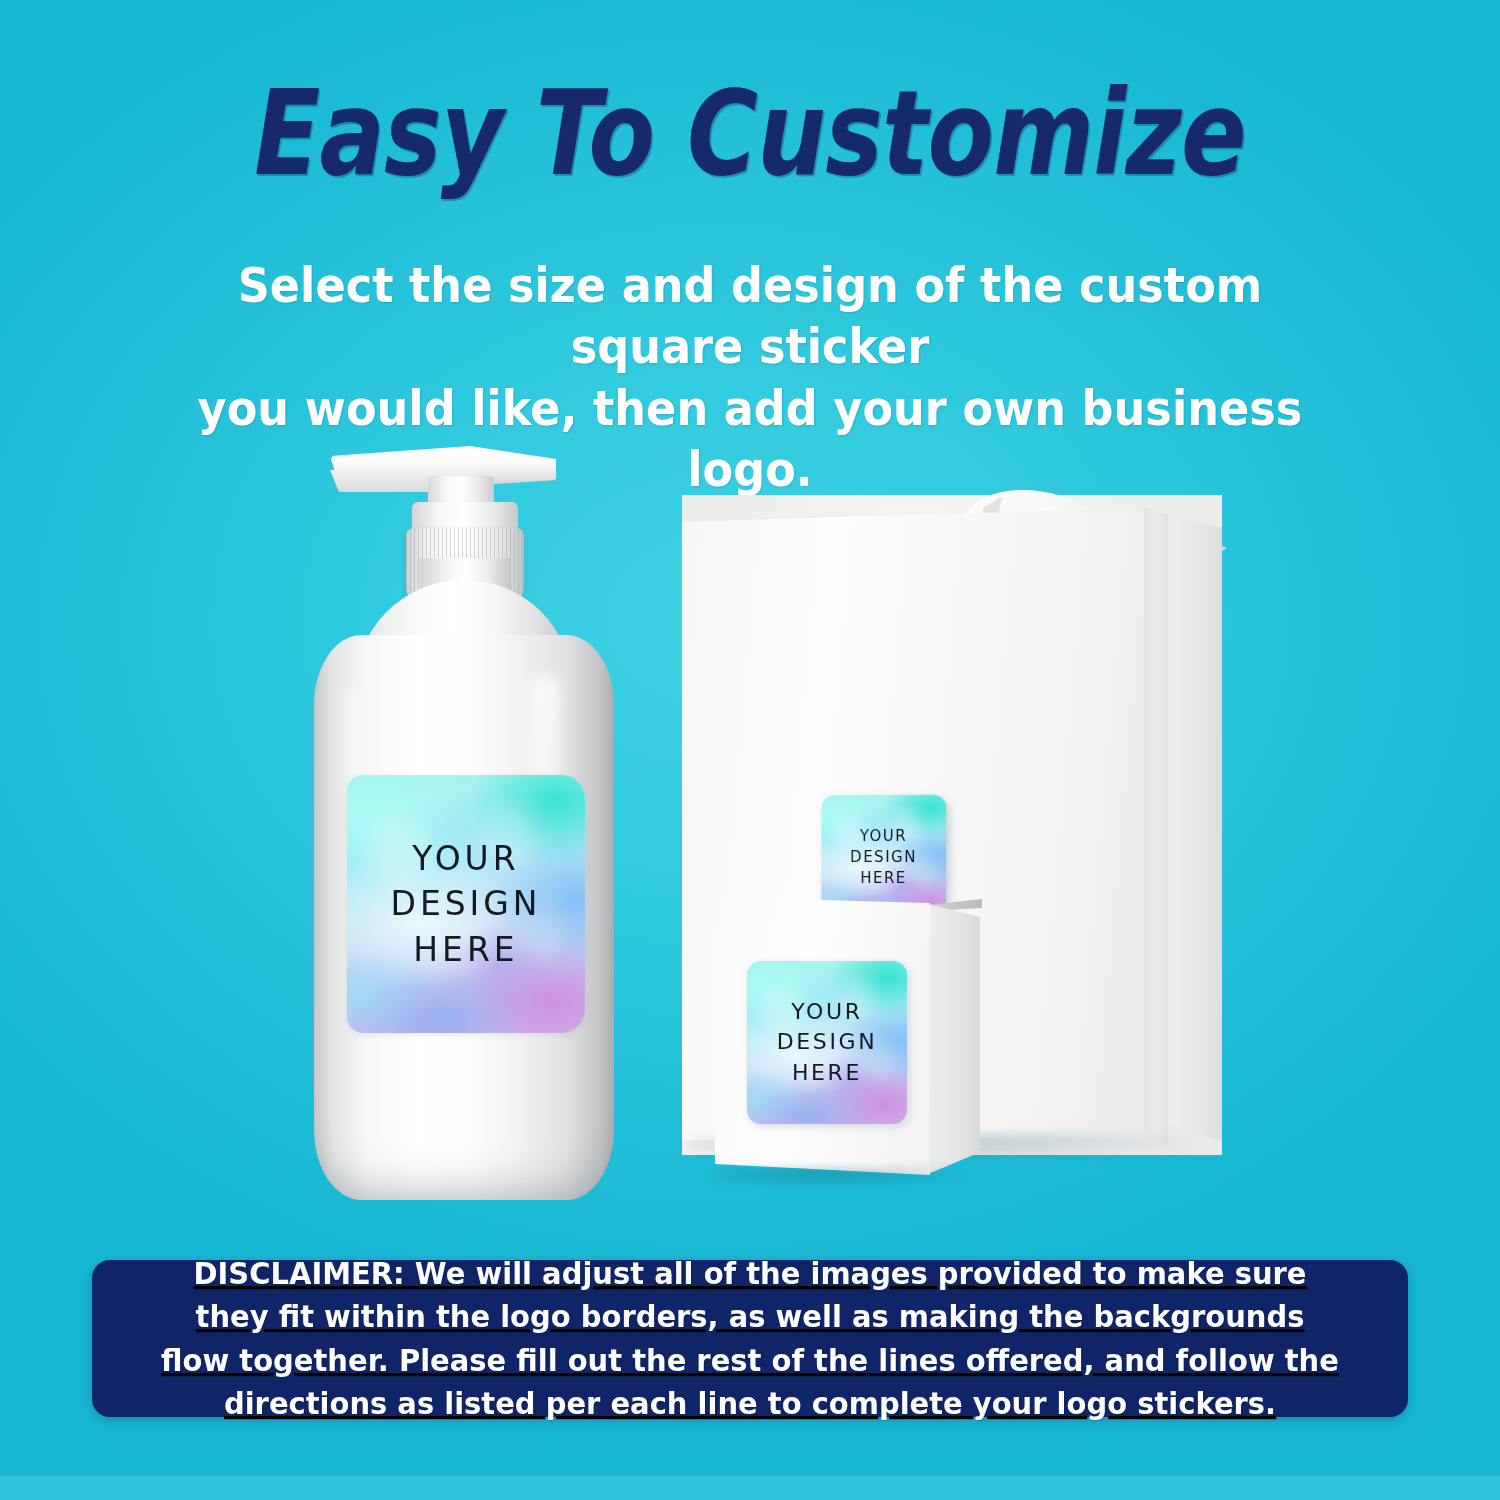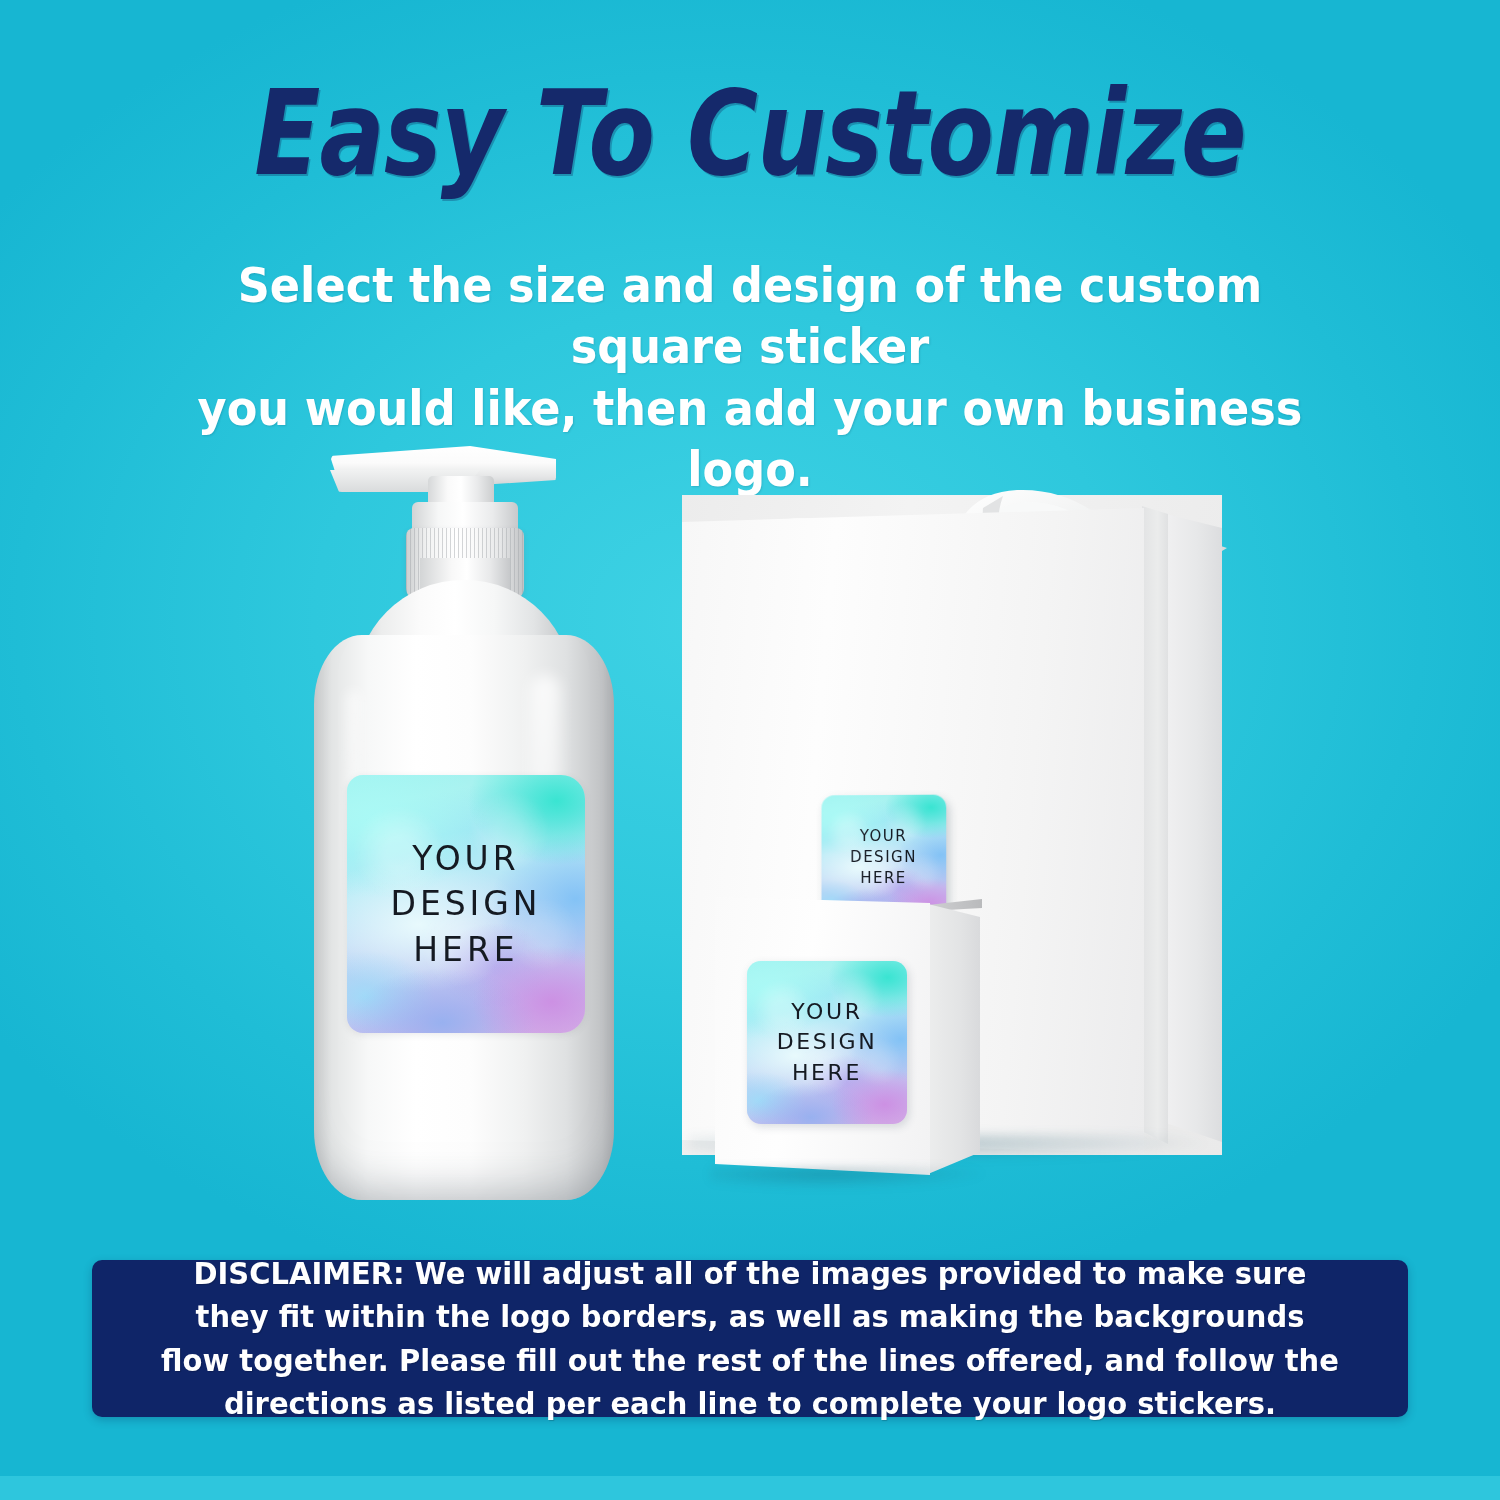--- a/index.html
+++ b/index.html
@@ -228,23 +228,24 @@
     line-height:1.38;
   }
   .label-bottle .wc-text{font-size:33px;}
   .sticker-small .wc-text{font-size:22px;}
   .sticker-gift .wc-text{font-size:15px;letter-spacing:0.10em;}
 
   
   .disclaimer{
     position:absolute;left:92px;top:1260px;width:1316px;height:157px;
     background:#0f2568;
-    border-radius:10px;
+    border-radius:18px;
     display:flex;align-items:center;justify-content:center;
     box-shadow:0 3px 9px rgba(8,30,80,0.25);
+    text-decoration:underline;
   }
   .disclaimer p{
     margin:0;padding:0 34px;
     text-align:center;
     color:#ffffff;
     font-family:"DejaVu Sans", sans-serif;
     font-weight:700;
     font-size:30.5px;line-height:1.42;
     transform:scaleX(0.95);
     text-shadow:1px 1px 1px rgba(0,0,0,0.18);

